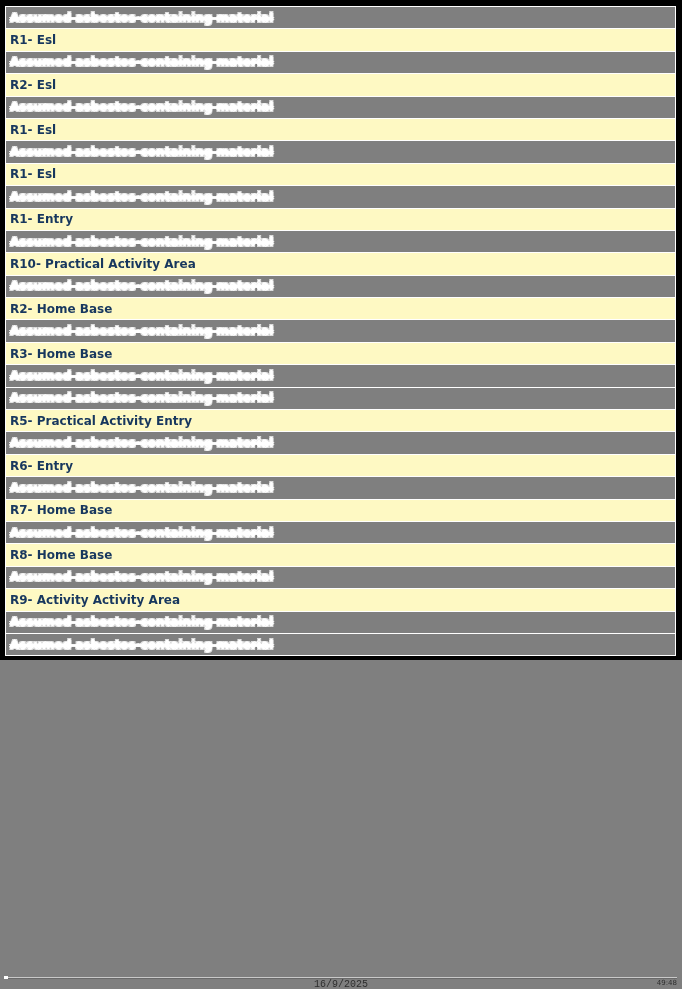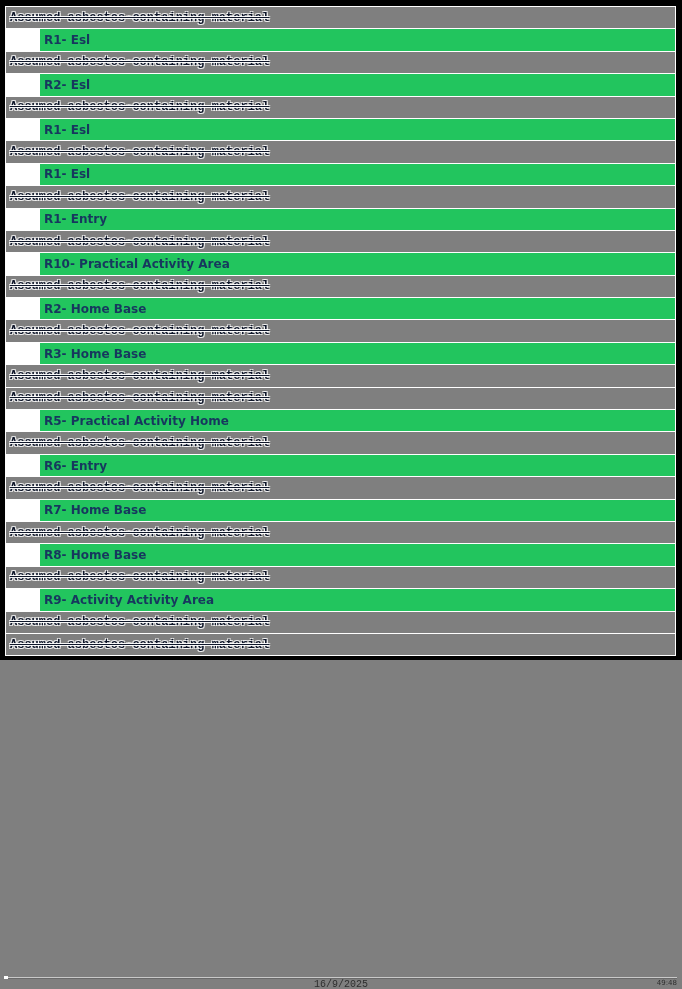--- a/index.html
+++ b/index.html
@@ -31,34 +31,32 @@
     height: 21.4px;
     display: flex;
     align-items: center;
     padding-left: 4px;
     font-size: 12px;
     font-weight: bold;
     white-space: nowrap;
     overflow: hidden;
   }
   .row.room {
-    background: #22c55e;
+    background: #fef9c3;
     color: #17375e;
-    margin-left: 34px;
   }
   .row.assumed {
     background: #7f7f7f;
-    color: #0f172a;
+    color: #ffffff;
     text-decoration: line-through;
     text-shadow:
       -1px -1px 0 rgba(255,255,255,0.75),
        1px -1px 0 rgba(255,255,255,0.75),
       -1px  1px 0 rgba(255,255,255,0.75),
        1px  1px 0 rgba(255,255,255,0.75);
-    font-family: Liberation Mono, monospace;
   }
   .footer-line {
     position: absolute;
     left: 5px; right: 5px; top: 977px;
     height: 1px;
     background: #c9c9c9;
     box-shadow: 0 1px 0 rgba(90,90,90,0.6);
   }
   .footer-notch {
     position: absolute;
@@ -100,21 +98,21 @@
         <div class="row assumed">Assumed asbestos-containing material</div>
         <div class="row room">R1- Entry</div>
         <div class="row assumed">Assumed asbestos-containing material</div>
         <div class="row room">R10- Practical Activity Area</div>
         <div class="row assumed">Assumed asbestos-containing material</div>
         <div class="row room">R2- Home Base</div>
         <div class="row assumed">Assumed asbestos-containing material</div>
         <div class="row room">R3- Home Base</div>
         <div class="row assumed">Assumed asbestos-containing material</div>
         <div class="row assumed">Assumed asbestos-containing material</div>
-        <div class="row room">R5- Practical Activity Home</div>
+        <div class="row room">R5- Practical Activity Entry</div>
         <div class="row assumed">Assumed asbestos-containing material</div>
         <div class="row room">R6- Entry</div>
         <div class="row assumed">Assumed asbestos-containing material</div>
         <div class="row room">R7- Home Base</div>
         <div class="row assumed">Assumed asbestos-containing material</div>
         <div class="row room">R8- Home Base</div>
         <div class="row assumed">Assumed asbestos-containing material</div>
         <div class="row room">R9- Activity Activity Area</div>
         <div class="row assumed">Assumed asbestos-containing material</div>
         <div class="row assumed">Assumed asbestos-containing material</div>

